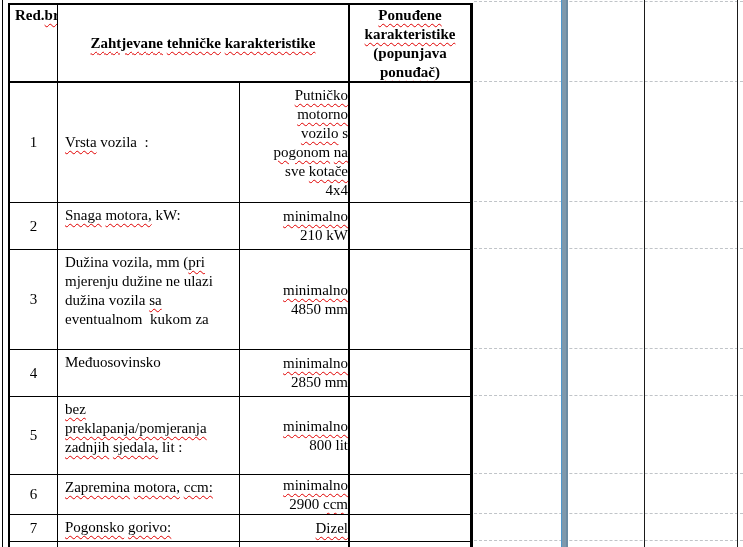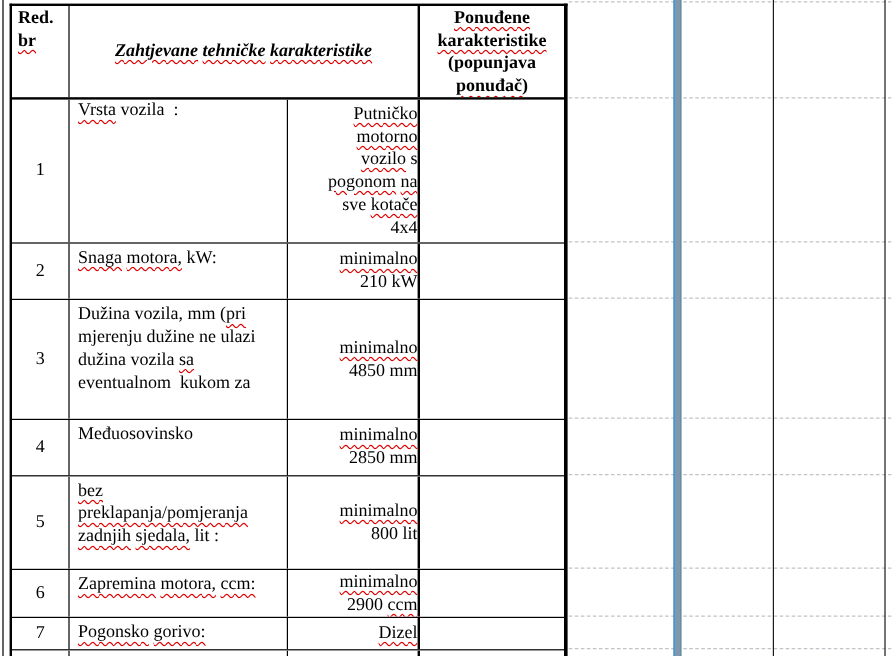--- a/index.html
+++ b/index.html
@@ -31,31 +31,31 @@
     background:linear-gradient(to right,var(--page_break_edge_blue) 0 1.5px,var(--page_break_blue) 1.5px 5.5px,#6b8ba3 5.5px);}
 
   
   .maintable{position:absolute;left:8px;top:3px;width:465px;height:544px;
     border-left:2px solid var(--table_border);
     border-top:2px solid var(--table_border);
     border-right:3px solid var(--table_border);
     background:var(--page_bg);font-size:15px;}
   .row{display:flex;width:100%;border-bottom:1px solid var(--table_border);overflow:hidden;}
   .row.header{border-bottom:2px solid var(--table_border);font-weight:700;}
-  .c1{width:48px;border-right:1px solid var(--table_border);display:flex;flex-direction:column;
+  .c1{width:48px;border-right:1px solid var(--table_border);display:flex;
       align-items:center;justify-content:center;overflow:hidden;}
   .c2{width:182px;border-right:1px solid var(--table_border);display:flex;flex-direction:column;
       justify-content:flex-start;padding:3px 3px 0 7px;overflow:hidden;}
-  .c2.vmid{padding-top:0;}
+  .c2.vmid{justify-content:center;padding-top:0;}
   .c3{width:110px;border-right:2px solid var(--table_border);display:flex;flex-direction:column;
       justify-content:center;align-items:flex-end;text-align:center;overflow:hidden;}
   .c4{flex:1;overflow:hidden;}
   .hnum{align-items:flex-start;justify-content:flex-start;text-align:left;padding:1px 0 0 5px;}
   .cmerged{width:292px;border-right:2px solid var(--table_border);display:flex;align-items:center;
-      justify-content:center;text-align:right;overflow:hidden;font-style:italic;}
+      justify-content:center;text-align:right;overflow:hidden;}
   .hoff{display:flex;flex-direction:column;align-items:center;justify-content:flex-start;
       text-align:center;padding-top:1px;}
   .ln{line-height:19px;white-space:pre;}
   .sq{text-decoration-line:underline;text-decoration-style:wavy;
       text-decoration-color:var(--squiggle_red);text-decoration-thickness:1px;text-underline-offset:3px;}
 </style>
 </head>
 <body>
 
 <div class="screen">

